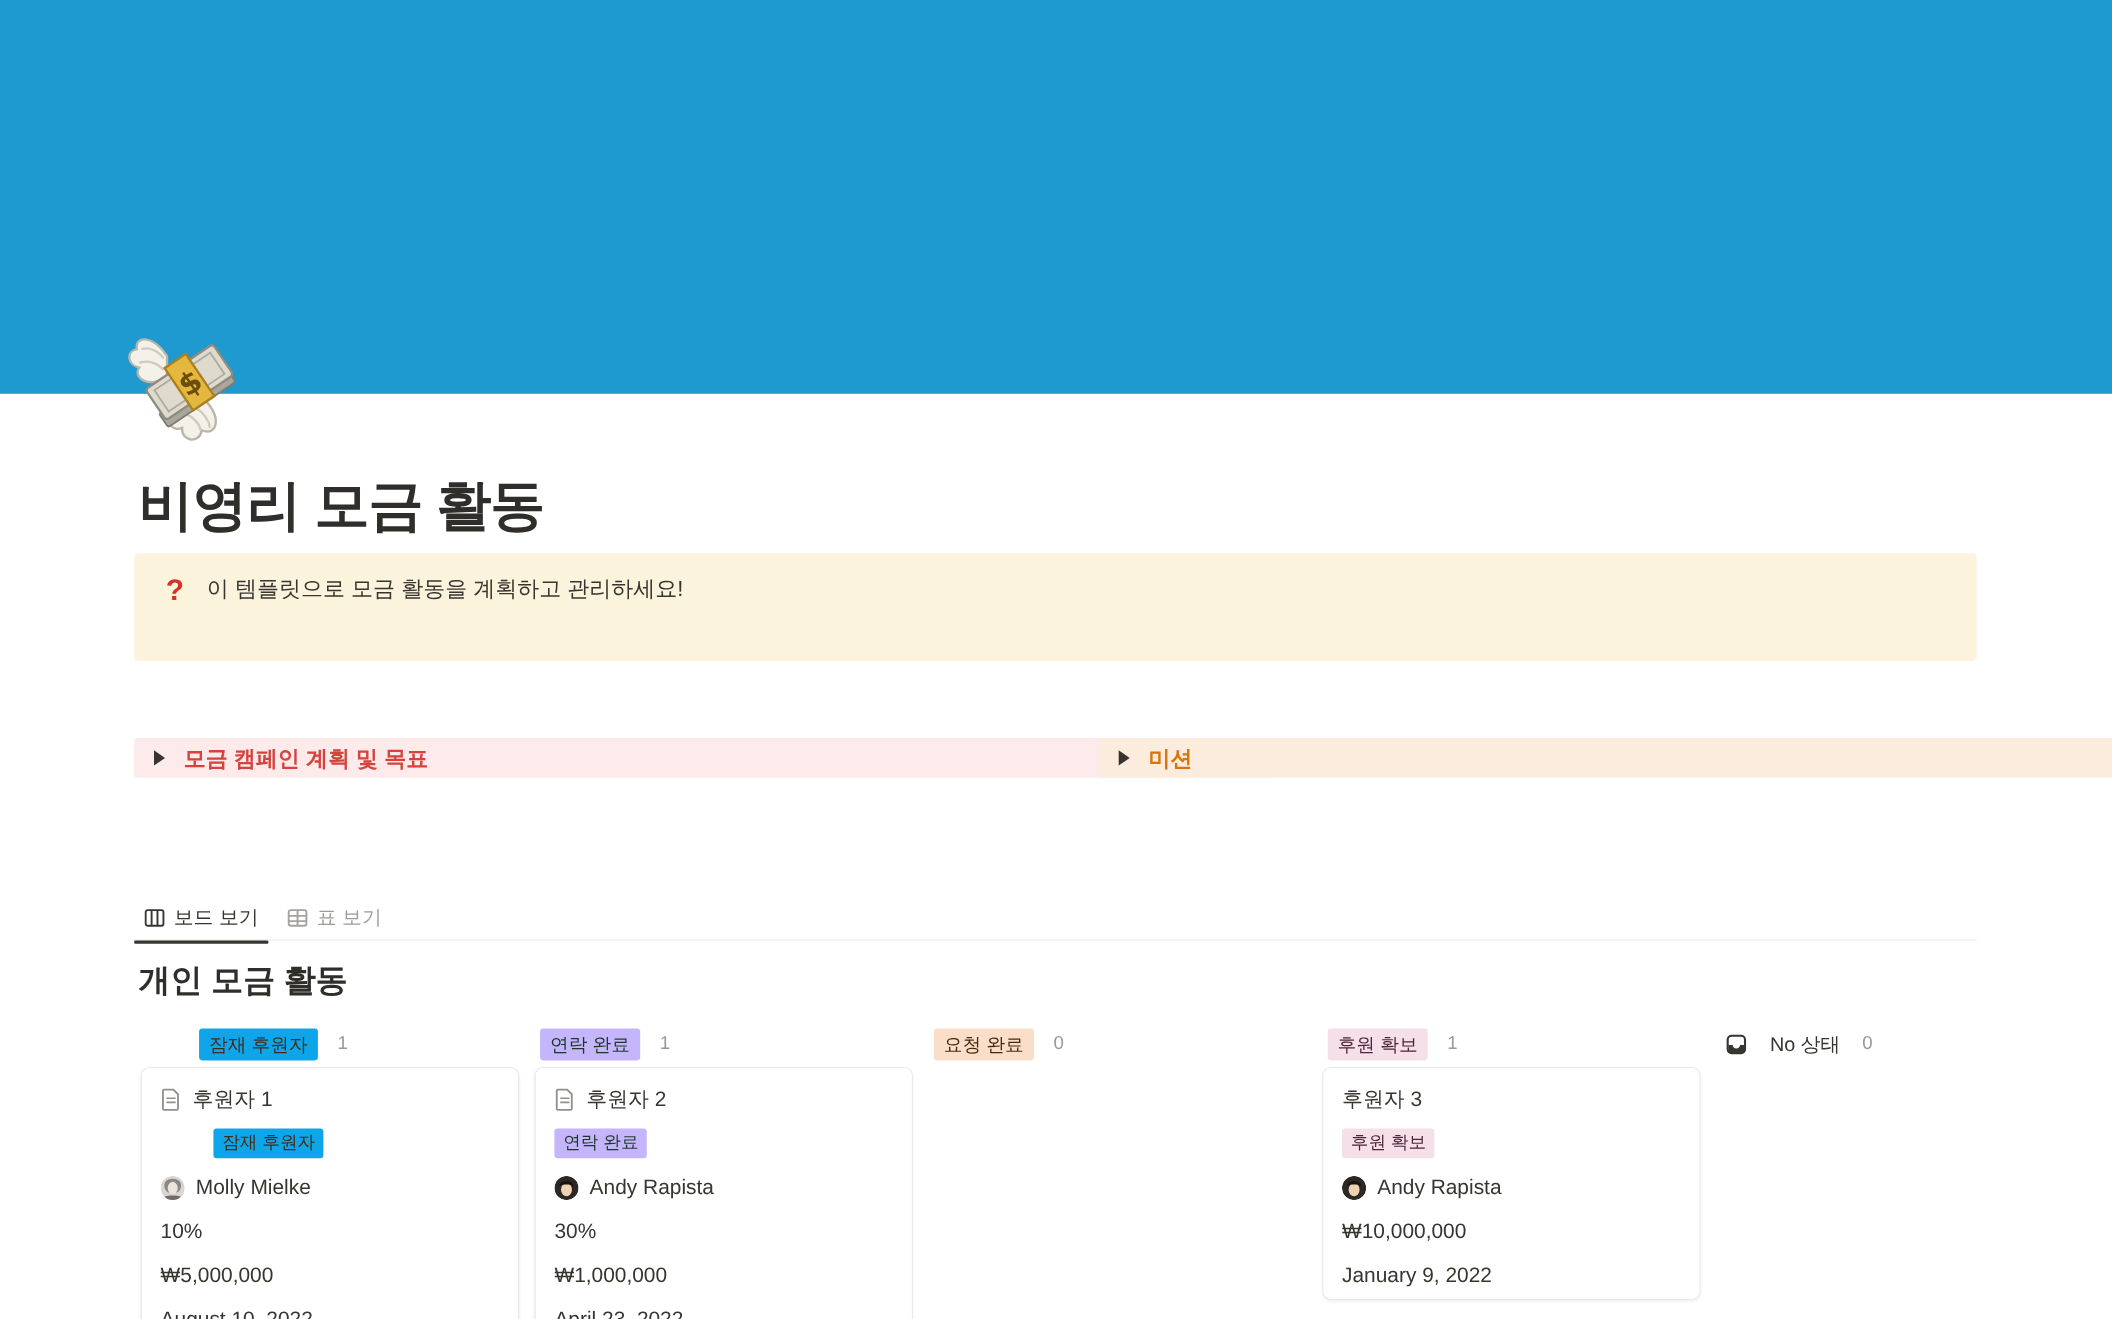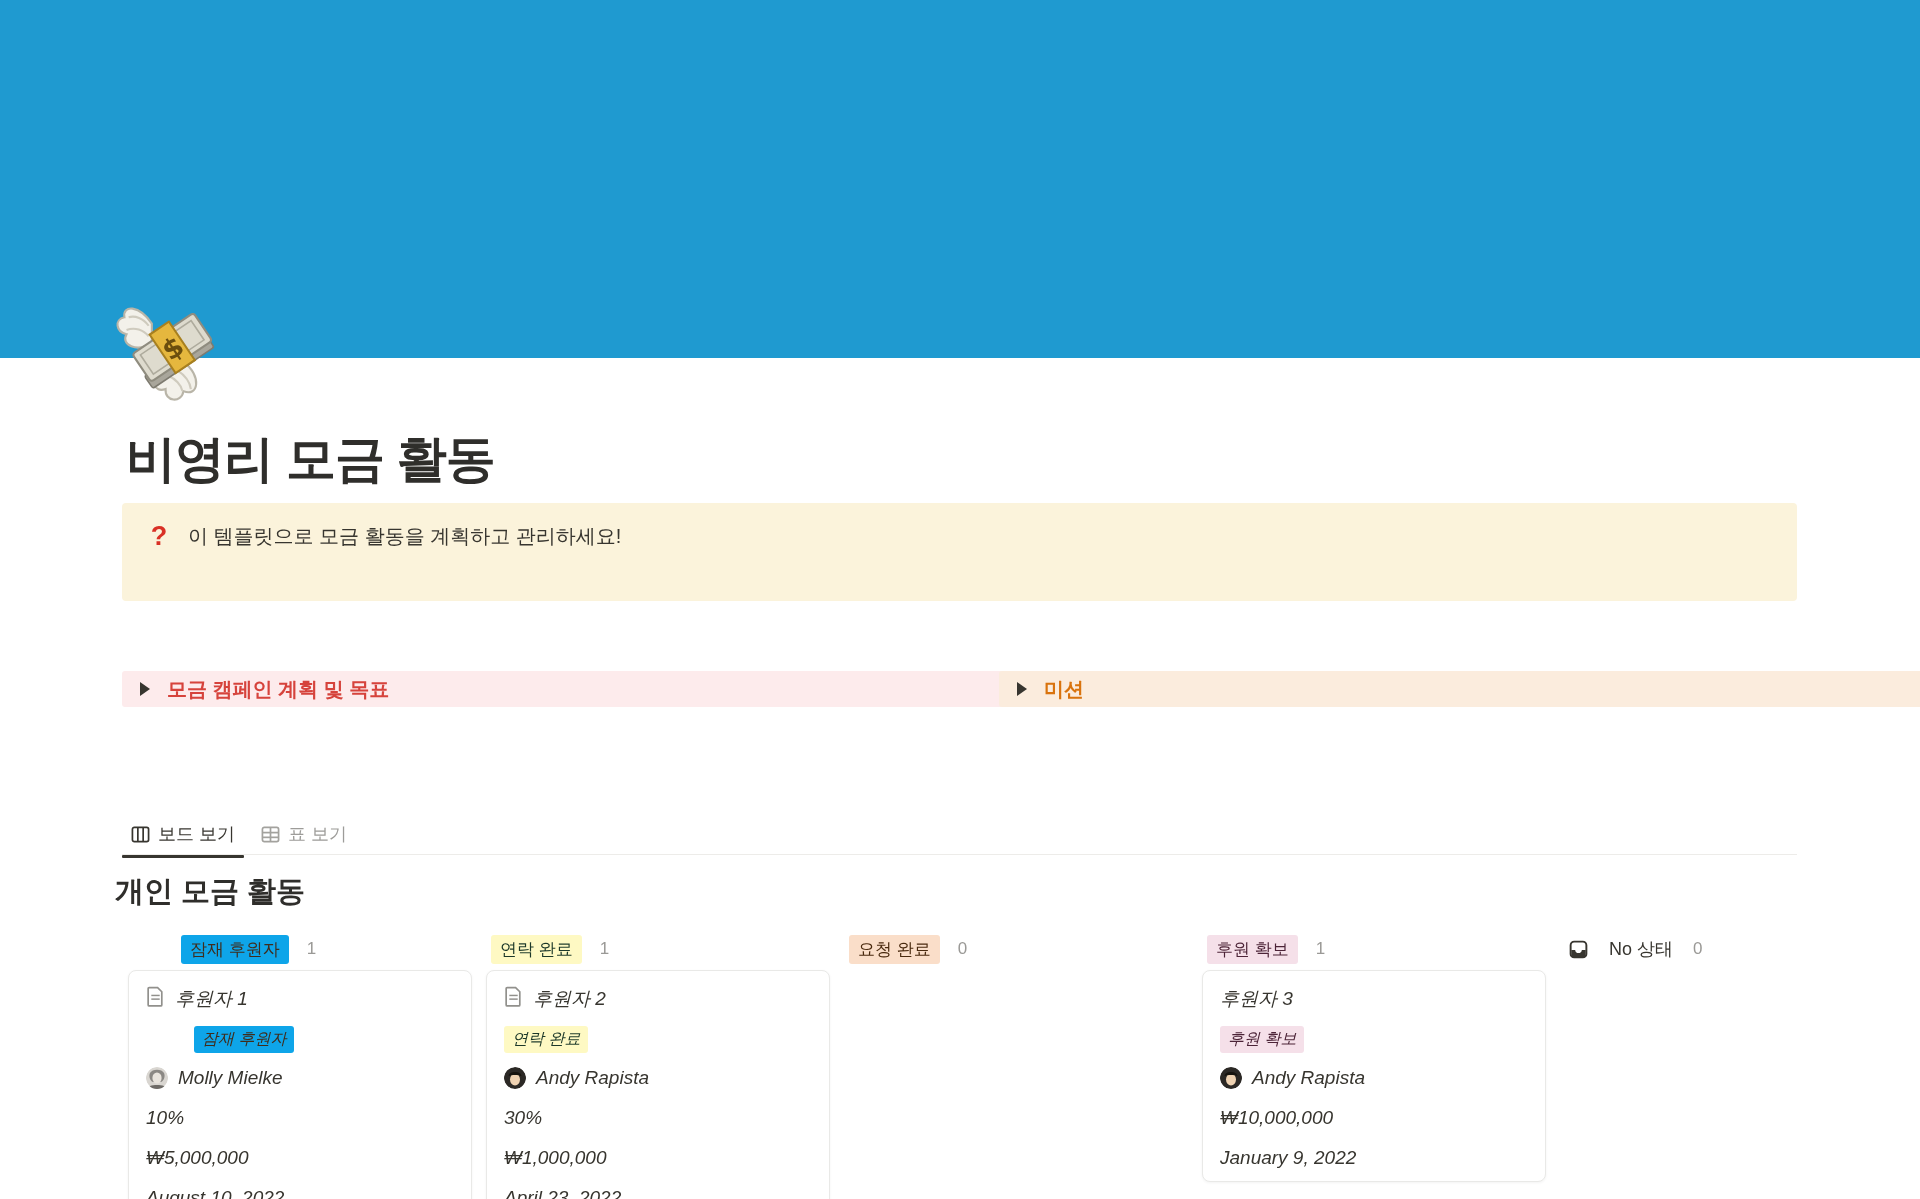--- a/index.html
+++ b/index.html
@@ -52,42 +52,42 @@
     display:flex; align-items:center; gap:8px; padding:6px 9px 10px 9px; cursor:pointer;
     font-size:18px; color:#9D9C99; position:relative;
   }
   .tab.active { color:#37352F; font-weight:500; }
   .tab.active::after {
     content:""; position:absolute; left:0; right:0; bottom:-2px; height:3px; background:#37352F; border-radius:1px;
   }
   .tab svg { display:block; }
   
   .board-title {
-    position:absolute; left:115px; top:872px;
+    position:absolute; left:126px; top:872px;
     font-size:29px; font-weight:700; color:#2F2E2B;
   }
   .board { position:absolute; left:128px; top:934px; display:flex; gap:14px; }
   .board-col { width:344px; }
   .col-head { display:flex; align-items:center; gap:18px; height:30px; padding-left:5px; margin-bottom:6px; }
   .col-badge { font-size:17px; padding:3px 9px; border-radius:3px; color:#3F3A33; white-space:nowrap; }
   .badge-yellow { background:#0ea5e9; color:#402C1B;margin-left:48px; }
-  .badge-green  { background:#fef9c3; color:#1C3829; }
+  .badge-green  { background:#c4b5fd; color:#1C3829; }
   .badge-peach  { background:#FADEC9; color:#49290E; }
   .badge-pink   { background:#F5E0E9; color:#4C2337; }
   .col-count { font-size:17px; color:#9A9996; }
   .col-nostatus { display:flex; align-items:center; gap:20px; padding-left:8px; }
   .col-nostatus .label { font-size:18px; font-weight:500; color:#37352F; }
   
   .card {
     margin-top:6px; width:344px; background:#ffffff;
     border:1px solid #E9E9E7; border-radius:8px;
     box-shadow:0 1px 3px rgba(15,15,15,0.05);
     padding:15px 17px; cursor:pointer;
   }
-  .card-row { display:flex; align-items:flex-start; gap:10px; min-height:26px; margin-bottom:14px;font-style:italic; }
+  .card-row { display:flex; align-items:center; gap:10px; min-height:26px; margin-bottom:14px; }
   .card-row:last-child { margin-bottom:0; }
   .card-title { font-size:19px; font-weight:500; color:#37352F; }
   .card-tag { font-size:16px; padding:3px 8px; border-radius:3px; }
   .card-text { font-size:19px; color:#37352F; }
   .avatar { width:22px; height:22px; border-radius:50%; overflow:hidden; flex:0 0 auto; }
   .h260 { height:260px; }
   .h212 { height:212px; }
 </style>
 </head>
 <body>

